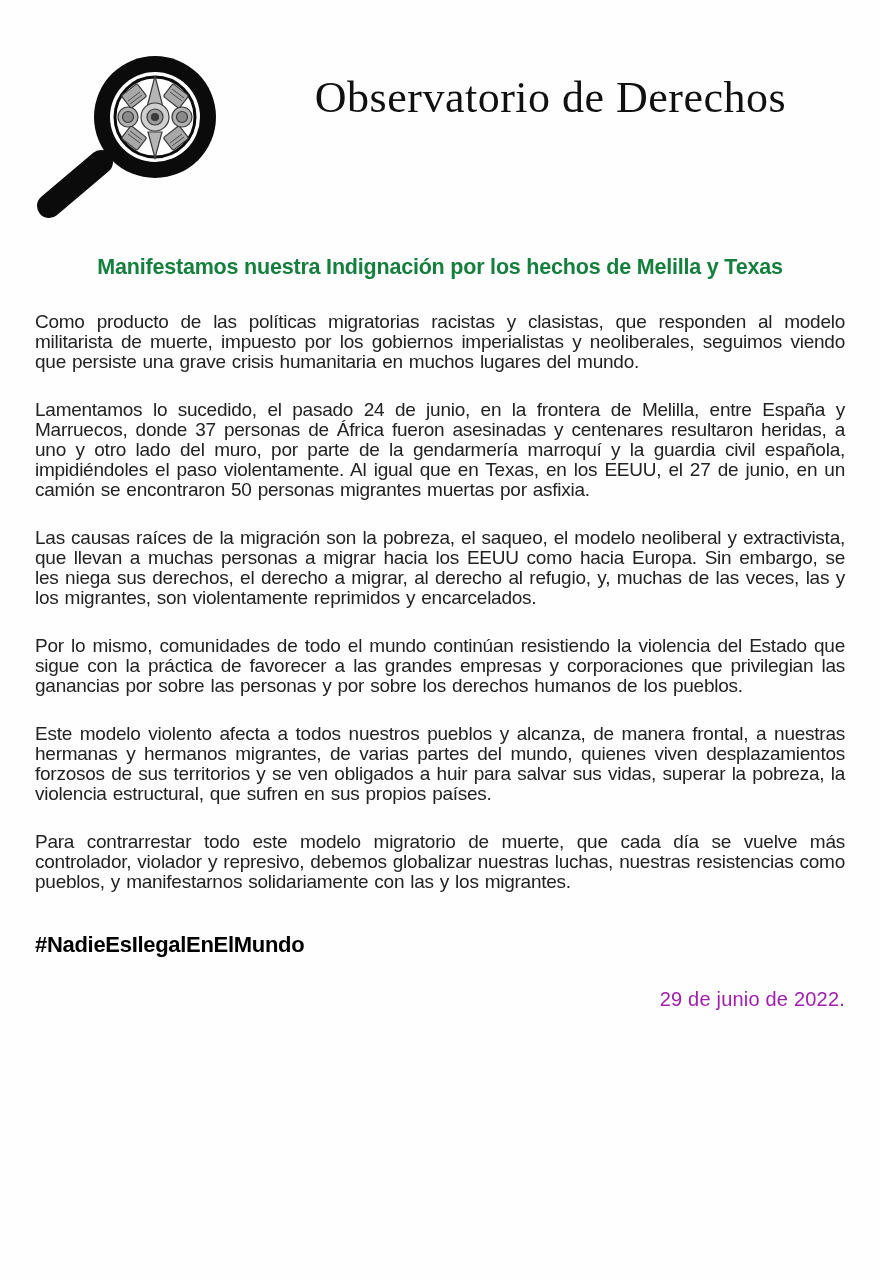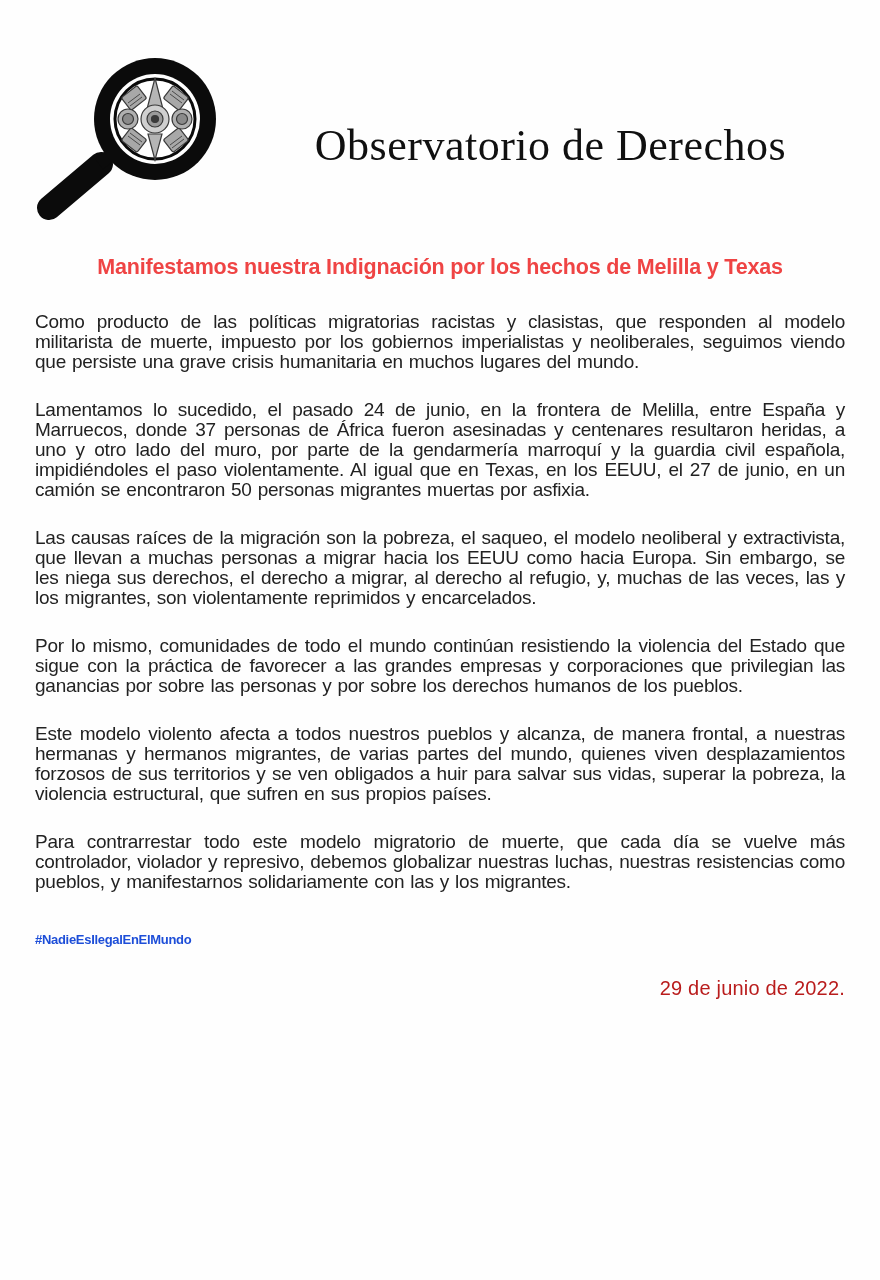--- a/index.html
+++ b/index.html
@@ -10,21 +10,21 @@
     margin: 0 auto;
     background: #fefefe;
     box-sizing: border-box;
     padding: 50px 35px 0 35px;
     font-family: "Liberation Sans", sans-serif;
     color: #1f1f1f;
     overflow: hidden;
   }
   .masthead {
     display: flex;
-    align-items: center;
+    align-items: flex-start;
     height: 175px;
     gap: 36px;
   }
   .logo-wrap {
     flex: 0 0 auto;
     width: 185px;
     height: 172px;
   }
   .org-title {
     flex: 1;
@@ -35,46 +35,46 @@
     color: #101010;
     padding-top: 16px;
     letter-spacing: 0.5px;
   }
   .headline {
     margin: 30px 0 0 0;
     text-align: center;
     font-size: 21.5px;
     font-weight: bold;
     letter-spacing: -0.2px;
-    color: #ef4444;
+    color: #15803d;
   }
   .body-text { margin-top: 32px; }
   .body-par {
     margin: 0 0 28px 0;
     text-align: justify;
     font-size: 19px;
     line-height: 20px;
     letter-spacing: -0.25px;
     word-spacing: 1px;
     color: #222222;
   }
   .hashtags {
     margin-top: 40px;
     font-weight: bold;
-    font-size: 13px;
+    font-size: 22px;
     letter-spacing: -0.3px;
-    color: #1d4ed8;
+    color: #000000;
   }
   .hashtags p { margin: 0 0 14px 0; }
   .doc-date {
     margin: 30px 0 0 0;
     text-align: right;
     font-size: 20px;
     letter-spacing: 0.2px;
-    color: #b91c1c;
+    color: #a21caf;
   }
 </style>
 </head>
 <body>
 
 <div class="page">
 
   <header class="masthead">
     <div class="logo-wrap">
       <svg width="185" height="172" viewBox="0 0 185 172" xmlns="http://www.w3.org/2000/svg">

